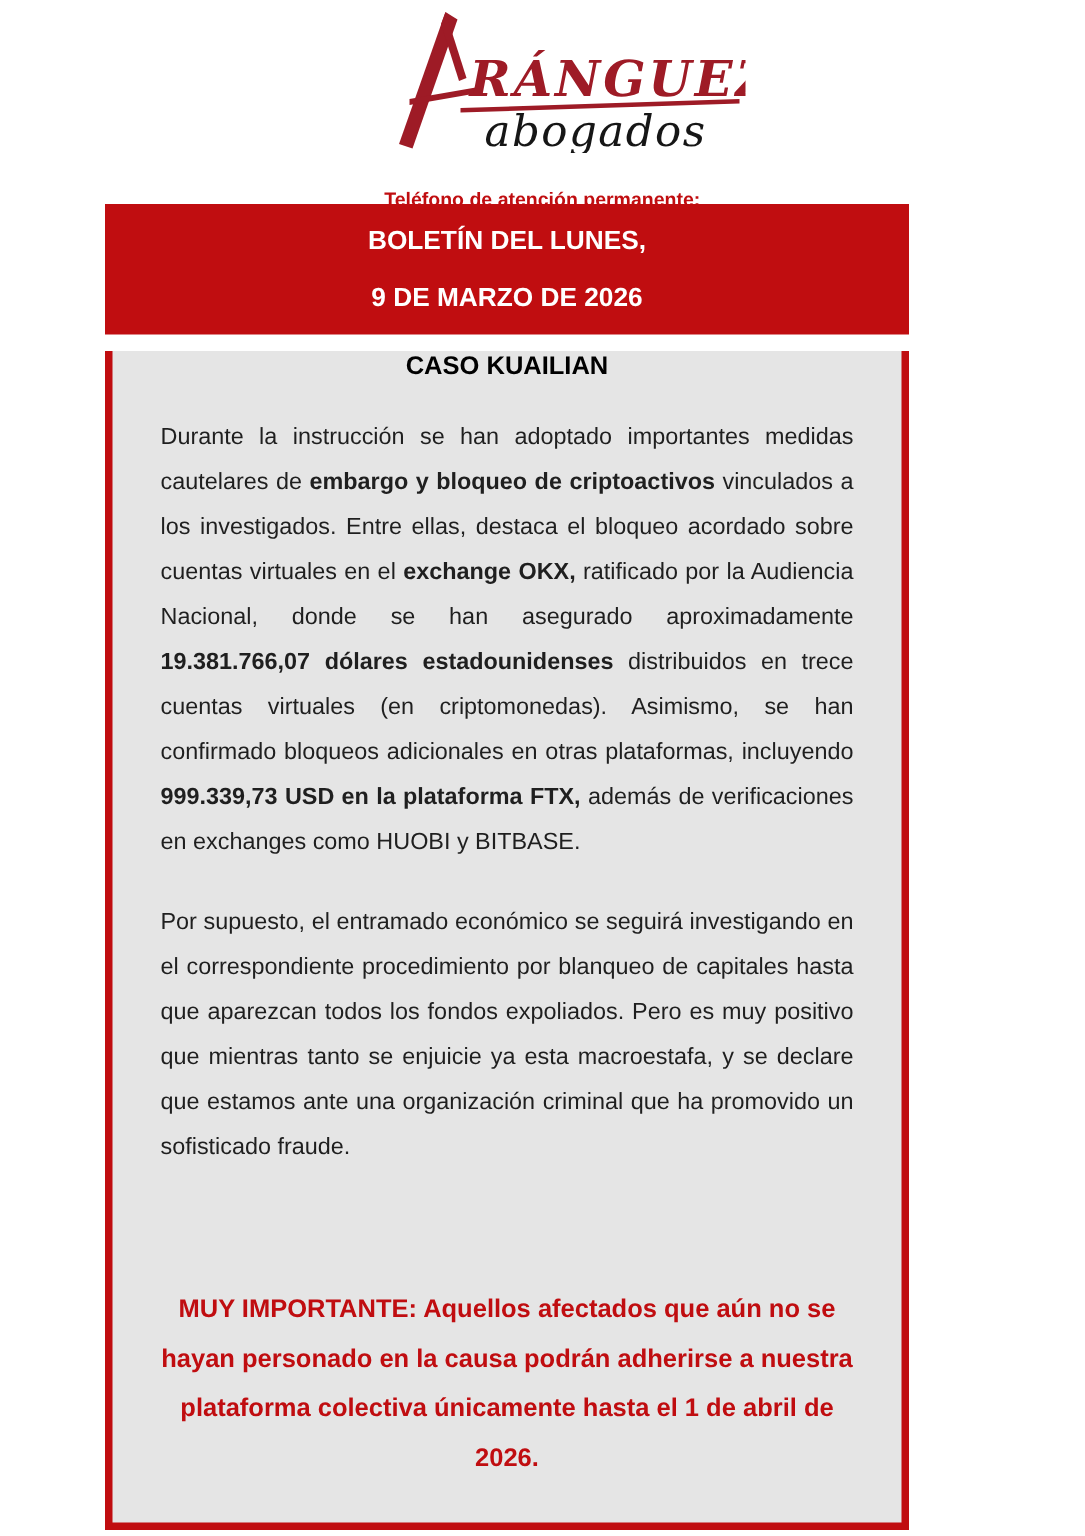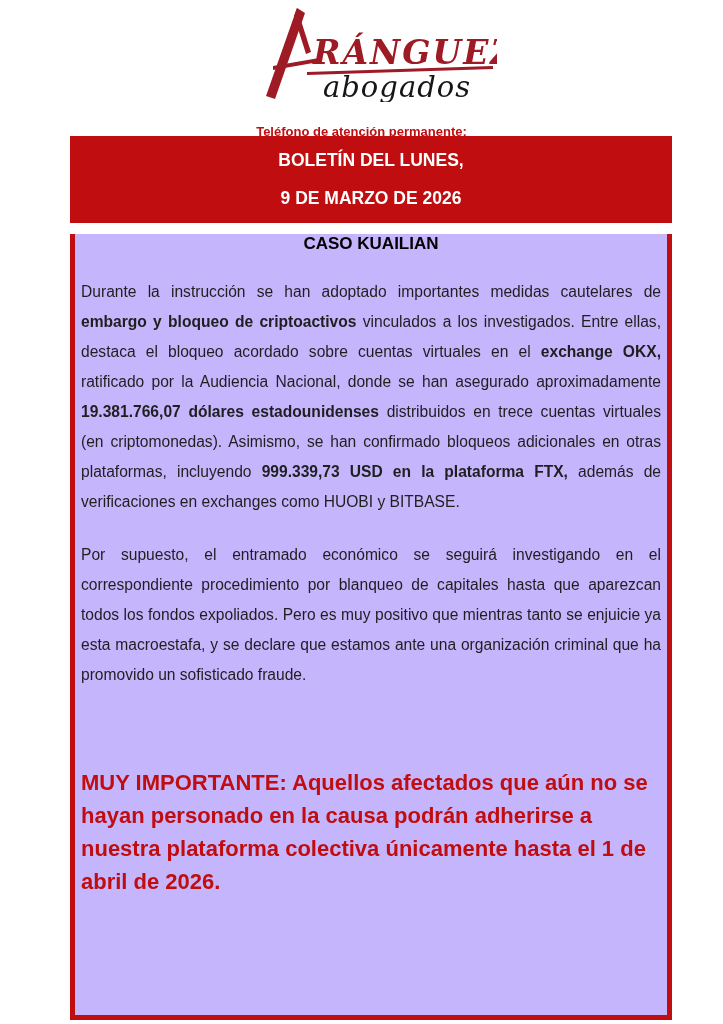--- a/index.html
+++ b/index.html
@@ -26,62 +26,63 @@
   .phone-block {
     margin-top: 18px;
     color: var(--accent-red);
     font-weight: bold;
     font-size: 13px;
     line-height: 15px;
   }
   .doc-box {
     position: absolute;
     left: 70px; top: 136px;
-    width: 602px; height: 873px;
+    width: 536px; height: 873px;
   }
   .banner {
     width: 100%; height: 87px;
     background: var(--accent-red);
     color: var(--banner-text);
     font-weight: bold;
     font-size: 17.5px;
     text-align: center;
     display: flex;
     flex-direction: column;
     justify-content: center;
     gap: 20px;
     line-height: 1;
   }
   .content {
     width: 100%; height: 786px;
-    background: #c4b5fd;
+    background: #e5e5e5;
     border: 5px solid var(--accent-red);
     border-top: none;
-    padding: 0 6px;
+    padding: 0 32px;
   }
   .case-title {
     margin: 11px 0 0;
     text-align: center;
     font-weight: bold;
     font-size: 17px;
     color: #000000;
   }
   .body-par {
     margin: 23px 0 0;
     font-size: 15.6px;
     line-height: 30px;
     text-align: justify;
     color: var(--body-text);
   }
   .body-par b { font-weight: bold; }
   .notice {
     margin: 76px 0 0;
-    font-size: 22px;
+    font-size: 17px;
     line-height: 33px;
     font-weight: bold;
+    text-align: center;
     color: var(--accent-red);
   }
   .logo-svg text { font-family: "DejaVu Serif", serif; }
 </style>
 </head>
 <body>
 
 <div class="header">
   <div class="logo-wrap">
     <svg class="logo-svg" width="252" height="96" viewBox="0 0 252 96">

